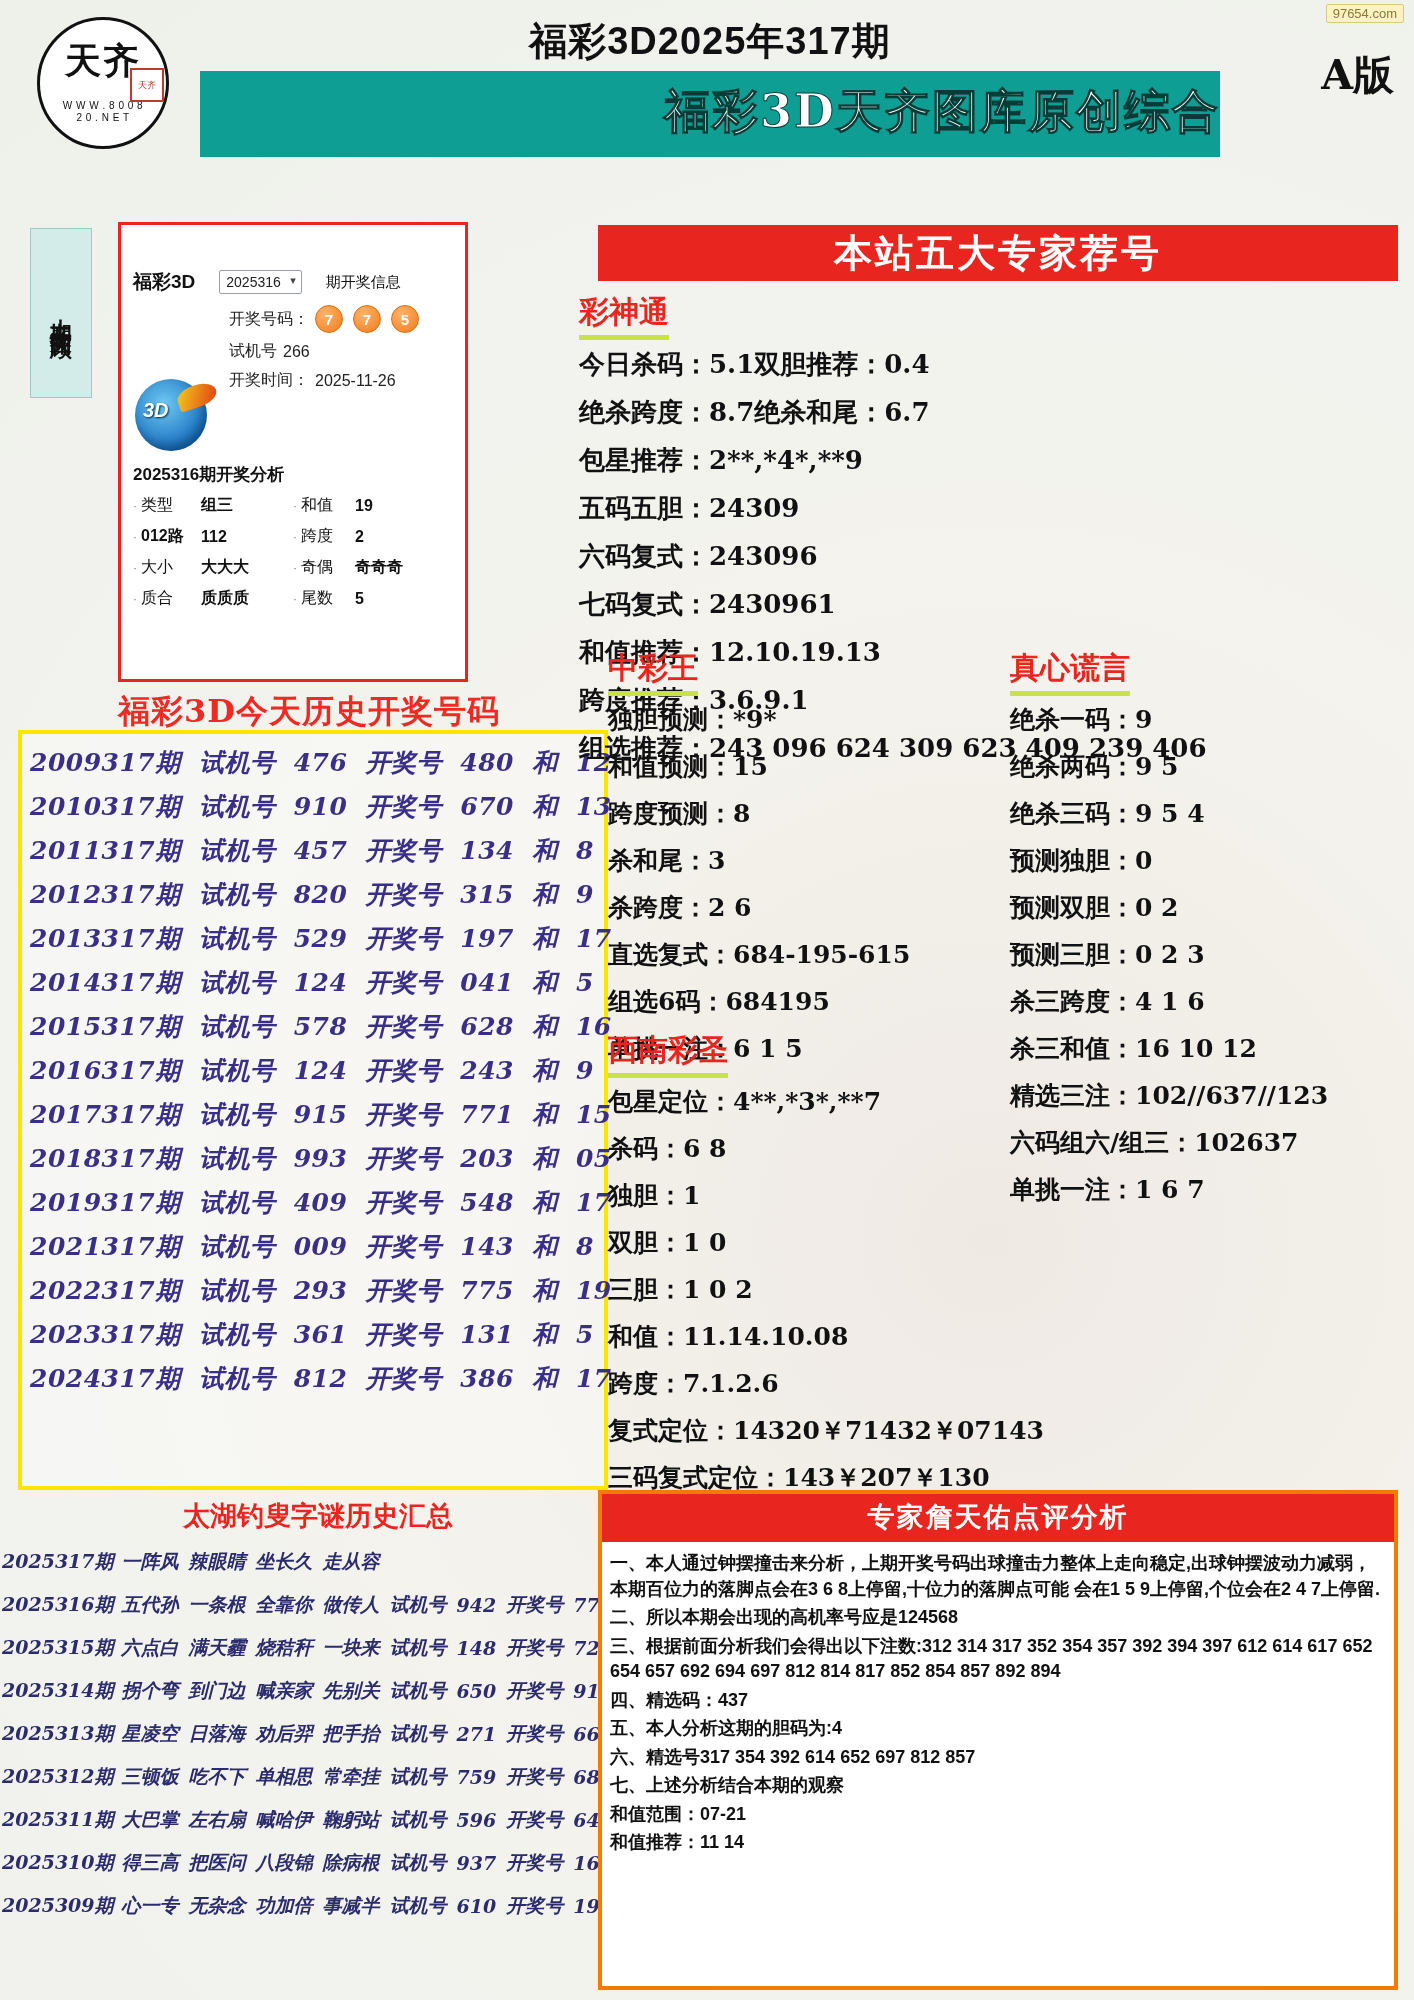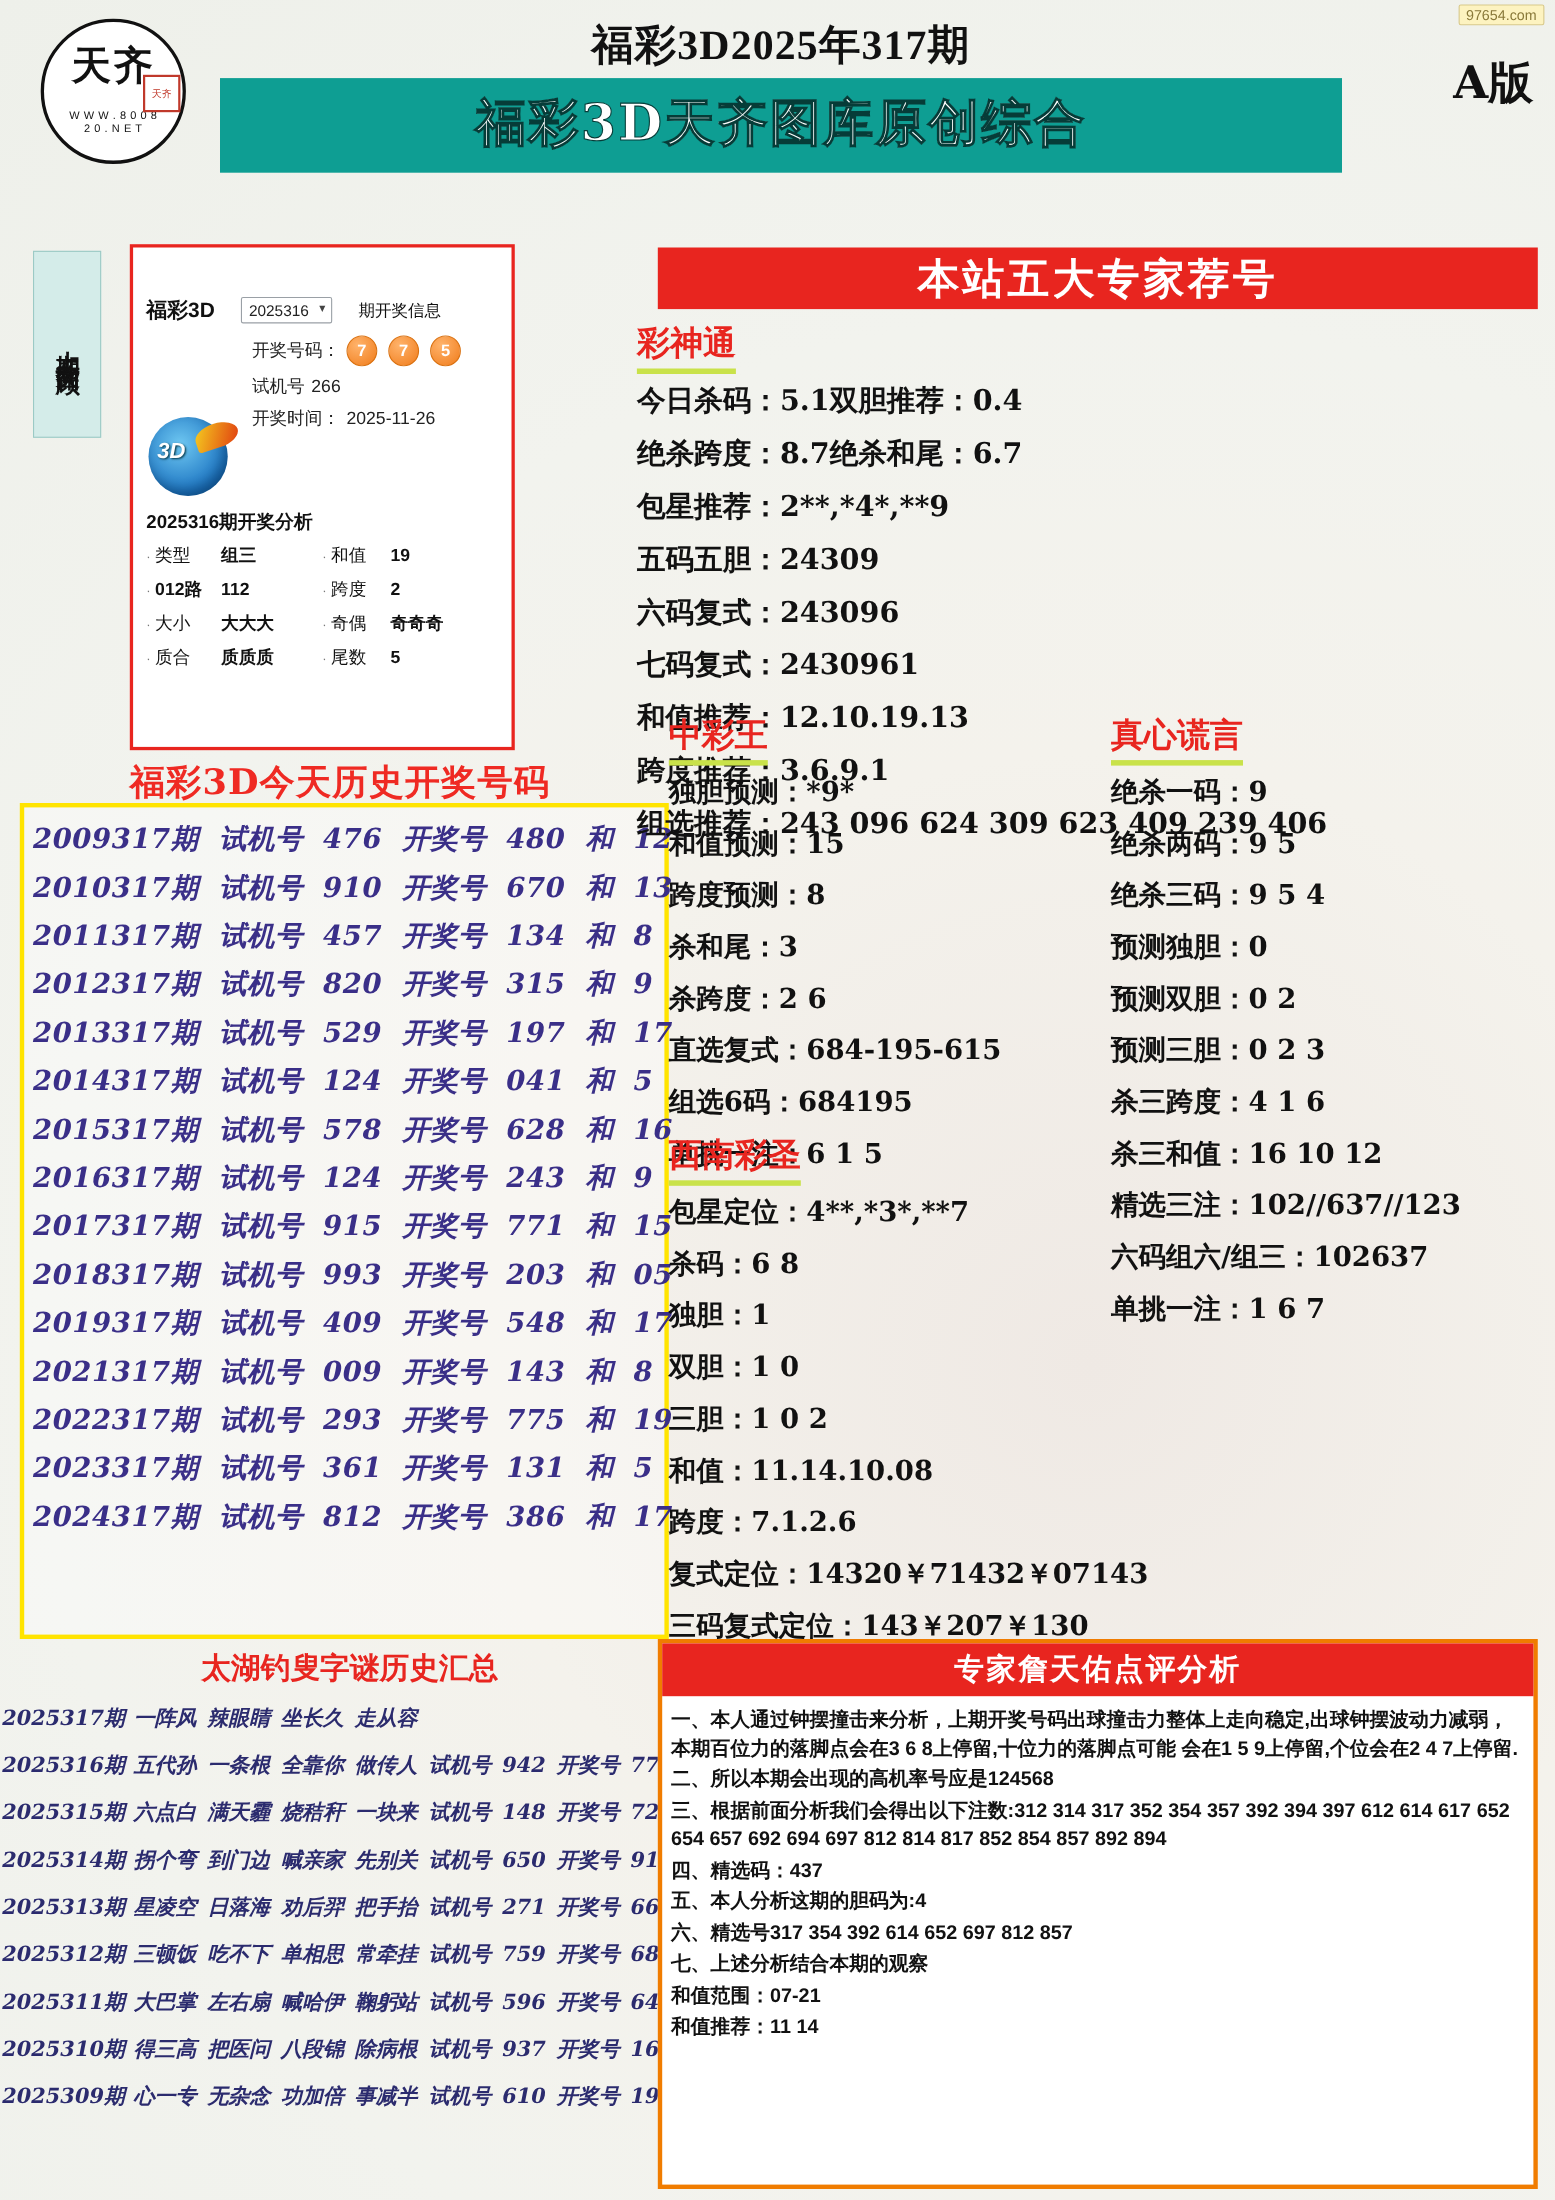--- a/index.html
+++ b/index.html
@@ -34,25 +34,25 @@
   }
   .logo .ch { font-family:"DejaVu Serif", serif; font-weight:bold; font-size:36px; letter-spacing:2px; color:#111; line-height:1; }
   .logo .url { font-size:10px; color:#111; margin-top:22px; letter-spacing:0.5px; text-align:center; line-height:1.2; }
   .logo .seal {
     position:absolute; right:24px; top:56px; width:34px; height:34px;
     border:2px solid #c0392b; color:#c0392b; font-size:9px;
     display:flex; align-items:center; justify-content:center; transform:rotate(-8px);
   }
   .titleblock { position:absolute; left:200px; top:4px; width:1020px; }
   .title-line1 {
-    text-align:center; font-family:Liberation Serif, serif; font-weight:bold;
+    text-align:center; font-family:Liberation Sans, sans-serif; font-weight:bold;
     font-size:38px; color:#111; letter-spacing:1px; padding:4px 0 4px;
   }
   .title-band {
-    background:#0e9e93; color:#fff; text-align:center;
+    background:#0e9e93; color:#fff; text-align:right;
     font-family:"DejaVu Serif", serif; font-weight:bold; font-size:46px;
     padding:10px 0 14px; letter-spacing:2px;
     -webkit-text-stroke:1px #063c38;
   }
   .edition {
     position:absolute; right:20px; top:40px;
     font-family:"DejaVu Serif", serif; font-weight:bold; font-size:41px; color:#111;
   }
   
   .vlabel {

